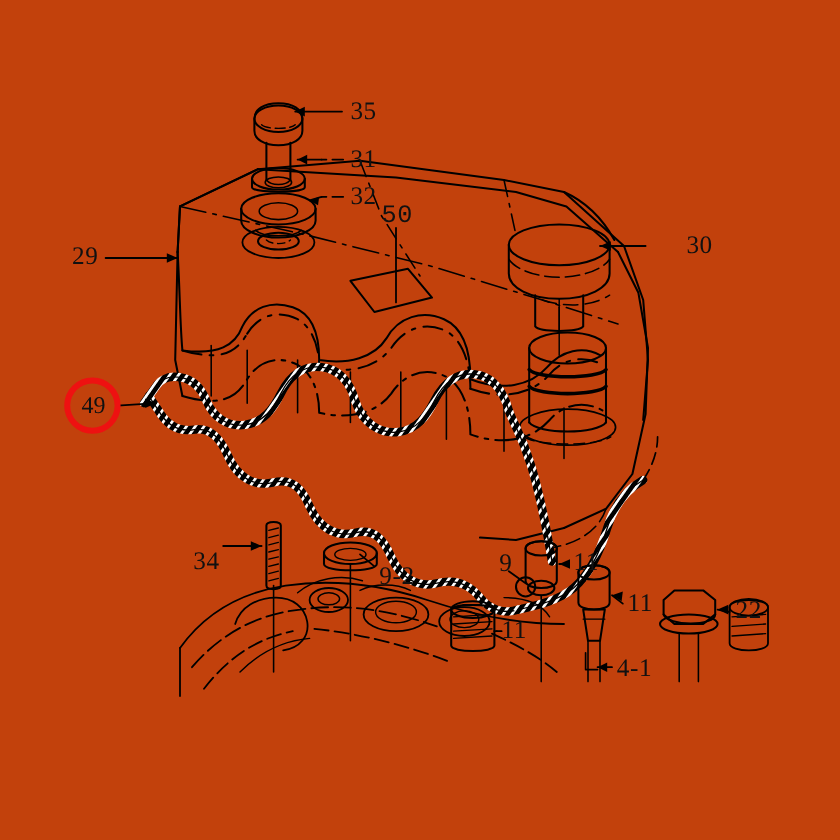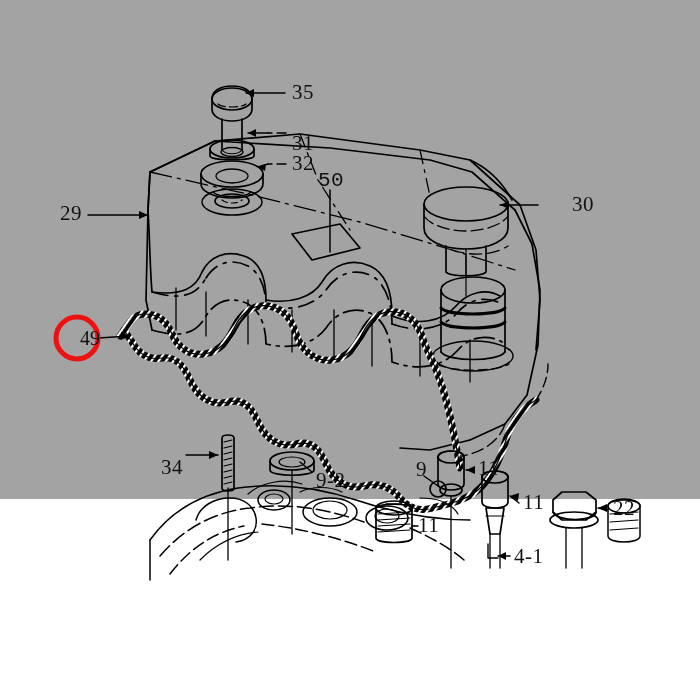--- a/index.html
+++ b/index.html
@@ -1,18 +1,18 @@
 <!DOCTYPE html>
 <html><head>
 <meta charset="utf-8">
 <style>
   html,body{margin:0;padding:0;background:#ffffff;}
   body{width:700px;height:700px;overflow:hidden;
        font-family:"Liberation Serif",serif;}
-  #stage{position:relative;width:700px;height:499px;background:#a3a3a3;}
+  #stage{position:relative;width:700px;height:700px;background:#c2410c;}
   svg#art{position:absolute;left:0;top:0;width:700px;height:700px;}
   .lbl{position:absolute;font-family:"Liberation Serif",serif;
        font-size:21px;color:#111;line-height:1;white-space:nowrap;
        letter-spacing:.5px;}
   .hl-num{position:absolute;font-family:"Liberation Serif",serif;
        font-size:20px;color:#111;line-height:1;}
 </style>
 </head>
 <body>
 
@@ -316,29 +316,29 @@
         <path d="M510,556 L498,556" stroke-dasharray="7 4"></path>
         <path d="M498,556 l8,-4 0,8 z" fill="#000" stroke="none"></path>
         <path d="M488,544 L488,558 L498,558" stroke-width="1.4"></path>
       </g>
     </g>
 
     <circle cx="77" cy="338" r="21" fill="none" stroke="#ee1111" stroke-width="5"></circle>
   </svg>
 
   <div class="lbl" style="left:292px;top:82px;">35</div>
-  <div class="lbl" style="left:292px;top:122px;margin-top:11px;">31</div>
+  <div class="lbl" style="left:292px;top:122px;">31</div>
   <div class="lbl" style="left:292px;top:153px;">32</div>
   <div class="lbl" style="left:572px;top:194px;">30</div>
   <div class="lbl" style="left:318px;top:170px;font-family:Liberation Mono, monospace;">50</div>
   <div class="lbl" style="left:60px;top:203px;">29</div>
   <div class="lbl" style="left:161px;top:457px;">34</div>
   <div class="lbl" style="left:316px;top:470px;">9-2</div>
   <div class="lbl" style="left:416px;top:459px;">9</div>
   <div class="lbl" style="left:478px;top:458px;">11</div>
   <div class="lbl" style="left:523px;top:492px;">11</div>
   <div class="lbl" style="left:613px;top:498px;">22</div>
   <div class="lbl" style="left:418px;top:515px;">11</div>
   <div class="lbl" style="left:514px;top:546px;">4-1</div>
 
-  <div class="hl-num" style="left:76px;top:328px;width:28px;text-align:center;">49</div>
+  <div class="hl-num" style="left:64px;top:328px;width:28px;text-align:center;">49</div>
 
 </div>
 
 </body></html>

